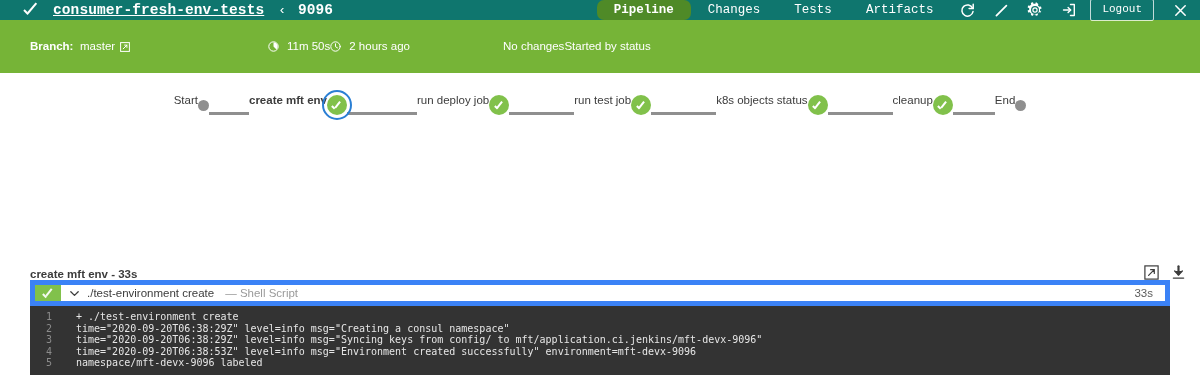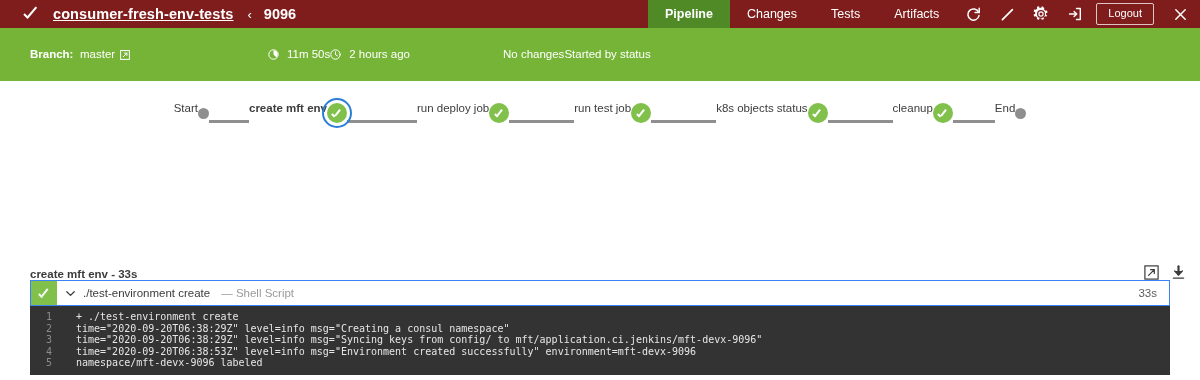--- a/index.html
+++ b/index.html
@@ -11,26 +11,27 @@
     width: 1200px;
     height: 380px;
     font-family: "Liberation Sans", sans-serif;
     color: #3c3c3c;
     overflow: hidden;
     position: relative;
   }
 
   
   .top-bar {
-    height: 28px;
-    background: #7f1d1d;
+    height: 20px;
+    background: #0f766e;
     display: flex;
     align-items: stretch;
     justify-content: space-between;
     color: #ffffff;
+    font-family: Liberation Mono, monospace;
   }
   .top-left {
     display: flex;
     align-items: center;
     padding-left: 22px;
     gap: 11px;
   }
   .hdr-check {
     width: 20px;
     height: 20px;
@@ -87,20 +88,21 @@
     display: flex;
     align-items: center;
     padding: 0 17px;
     font-size: 12.5px;
     color: #ffffff;
     cursor: pointer;
   }
   .nav-tab.active {
     background: #4f8a27;
     font-weight: bold;
+    border-radius: 7px;
   }
   .icon-btn {
     display: flex;
     align-items: center;
     justify-content: center;
     width: 34px;
     cursor: pointer;
   }
   .icon-btn svg { display: block; }
   .logout-btn {
@@ -279,21 +281,21 @@
     font-size: 11.5px;
     font-weight: bold;
     color: #3c3c3c;
   }
   .log-title-actions { display: flex; align-items: center; gap: 12px; }
   .log-title-actions .act { cursor: pointer; display: flex; }
 
   .step-header {
     margin: 0 30px;
     height: 26px;
-    border: 1px solid #3b82f6;
+    border: 5px solid #3b82f6;
     background: #ffffff;
     display: flex;
     align-items: stretch;
     box-sizing: border-box;
   }
   .step-status {
     width: 26px;
     background: #81c14b;
     display: flex;
     align-items: center;

